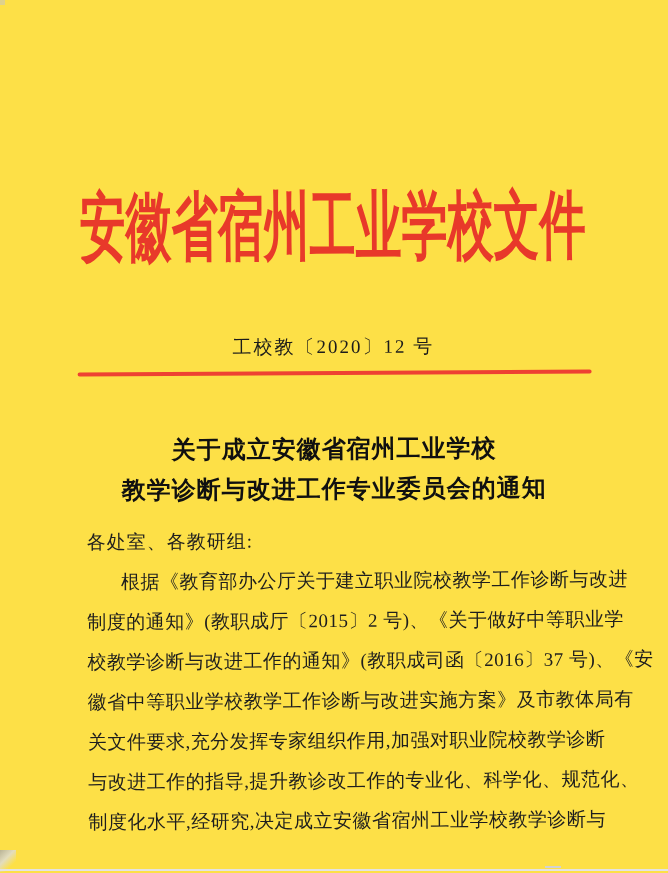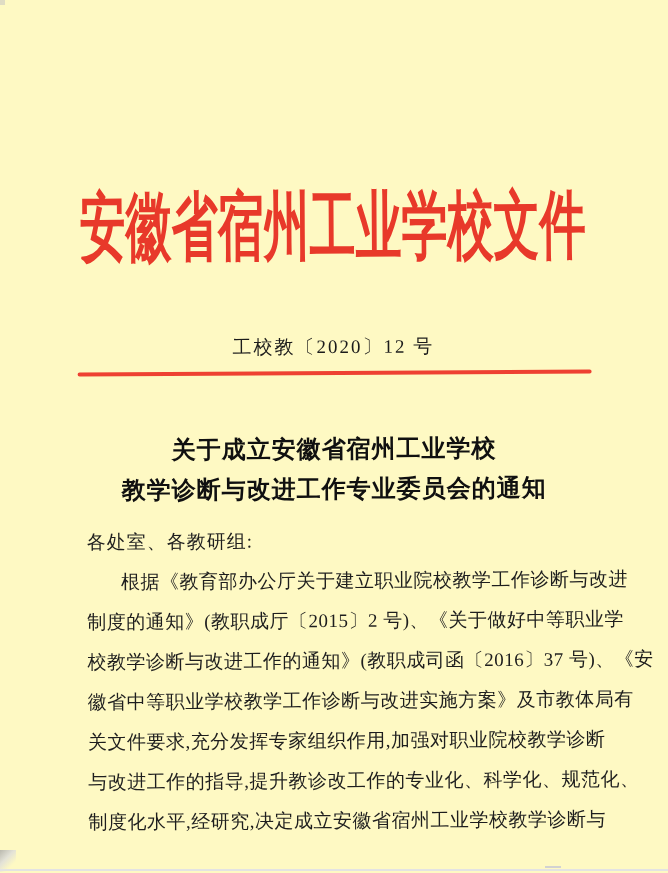--- a/index.html
+++ b/index.html
@@ -8,21 +8,21 @@
   }
   *{margin:0;padding:0;box-sizing:border-box;}
   html,body{width:668px;height:873px;overflow:hidden;}
   body{
     background:#ffffff;
     font-family:"Liberation Serif","DejaVu Serif",serif;
   }
   .page{
     position:relative;
     width:668px;height:873px;
-    background:#fef9c3;
+    background:#fde047;
   }
   .content{
     position:absolute;inset:0;
     transform:rotate(-0.35deg);
     transform-origin:50% 50%;
   }
   .banner{
     position:absolute;top:190px;left:0;width:100%;
     text-align:center;
     font-size:46px;

